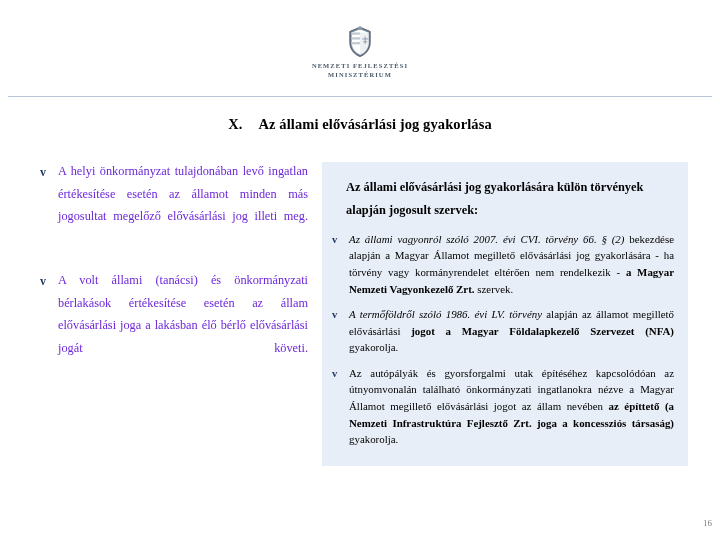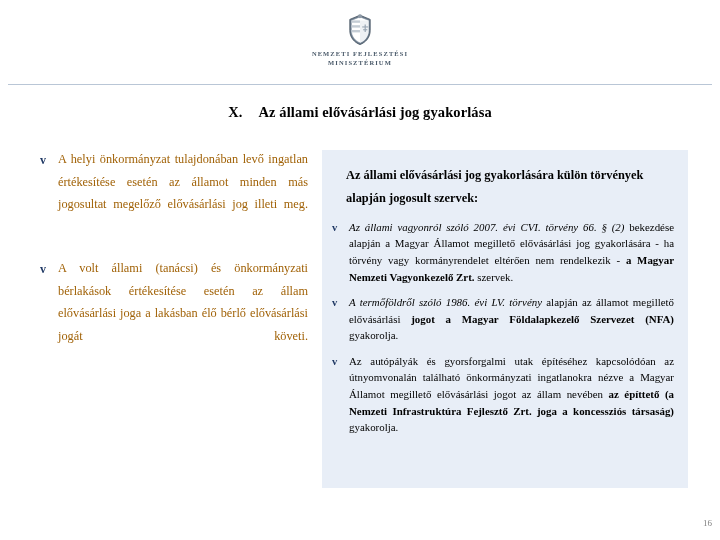--- a/index.html
+++ b/index.html
@@ -11,20 +11,21 @@
     height: 540px;
     background: #ffffff;
     font-family: "Liberation Serif", serif;
     color: #000000;
     position: relative;
     overflow: hidden;
   }
   .slide {
     position: absolute;
     inset: 0;
+    margin-top: 12px;
   }
 
   
   .logo-block {
     position: absolute;
     left: 0;
     right: 0;
     top: 14px;
     height: 62px;
     display: flex;
@@ -95,35 +96,35 @@
     line-height: 1.85;
     padding-top: 1px;
   }
   .bullet-text {
     flex: 1 1 auto;
     font-family: "Liberation Serif", serif;
     font-size: 12.3px;
     line-height: 1.85;
     text-align: justify;
     text-justify: inter-word;
-    color: #a16207;
+    color: #6d28d9;
   }
   .bullet-text.last-justify::after {
     content: "";
     display: inline-block;
     width: 100%;
   }
 
   
   .right-panel {
     position: absolute;
     left: 322px;
     top: 150px;
     width: 366px;
-    height: 338px;
+    height: 304px;
     background: #e8eef7;
   }
   .panel-heading {
     padding: 14px 20px 0 24px;
     font-family: "Liberation Serif", serif;
     font-size: 12.4px;
     font-weight: bold;
     line-height: 1.85;
     color: #000000;
   }

